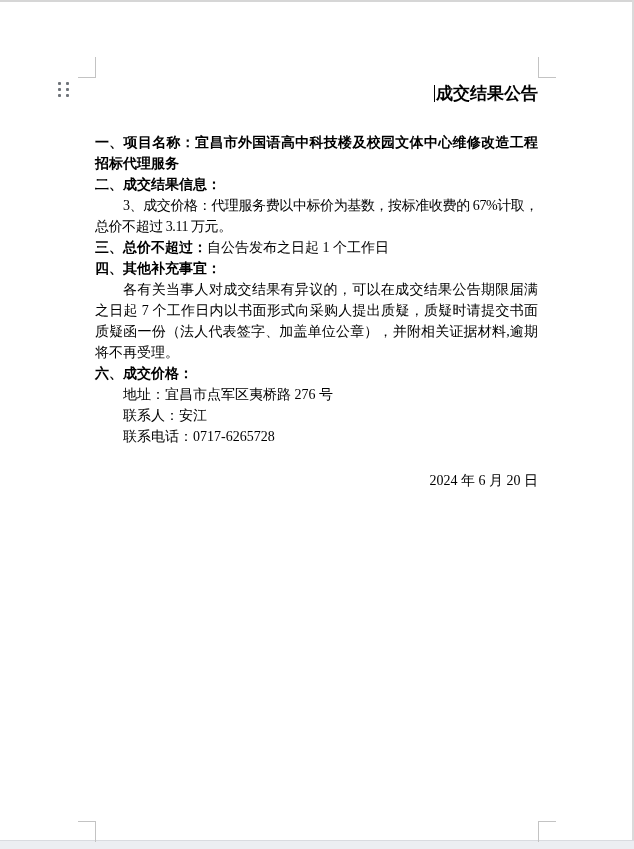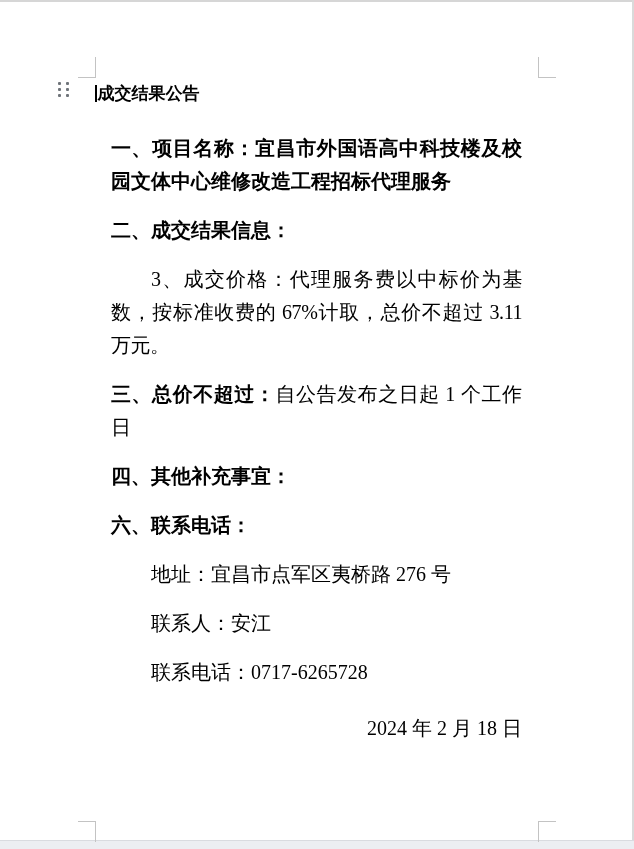--- a/index.html
+++ b/index.html
@@ -36,36 +36,36 @@
   .drag-handle i { display: block; width: 3px; height: 3px; background: #6f747a; border-radius: 1px; }
 
   
   .content { position: absolute; left: 95px; top: 77px; width: 443px; }
 
   .doc-title {
     font-family: "Liberation Sans", "DejaVu Sans", sans-serif;
     font-weight: 700;
     font-size: 17px;
     line-height: 34px;
-    text-align: left;
+    text-align: right;
     white-space: nowrap;
   }
   .caret {
     display: inline-block;
     width: 1.5px; height: 17px;
     background: #000;
     vertical-align: -3px;
     margin-right: 1px;
   }
 
   .bodytext { margin-top: 21px; }
   .bodytext p {
-    margin: 16px;
-    font-size: 20px;
-    line-height: 33px;
+    margin: 0;
+    font-size: 14px;
+    line-height: 21px;
     text-align: justify;
   }
   .indent { text-indent: 2em; }
   .tight  { letter-spacing: -0.45px; }
   .hd {
     font-family: "Liberation Sans", "DejaVu Sans", sans-serif;
     font-weight: 700;
   }
   .bold-all span { font-family: "Liberation Sans", "DejaVu Sans", sans-serif; font-weight: 700; }
 
@@ -106,27 +106,28 @@
     <p><span class="hd">二、成交结果信息：</span></p>
 
 
 
     <p class="indent tight"><span>3、成交价格：代理服务费以中标价为基数，按标准收费的 67%计取，总价不超过 3.11 万元。</span></p>
 
     <p><span class="hd">三、总价不超过：</span><span>自公告发布之日起 1 个工作日</span></p>
 
     <p><span class="hd">四、其他补充事宜：</span></p>
 
+    <p class="indent"><span>各有关当事人对成交结果有异议的，可以在成交结果公告期限届满之日起 7 个工作日内以书面形式向采购人提出质疑，质疑时请提交书面质疑函一份（法人代表签字、加盖单位公章），并附相关证据材料,逾期将不再受理。</span></p>
 
 
-    <p><span class="hd">六、联系电话：</span></p>
+    <p><span class="hd">六、成交价格：</span></p>
 
 
     <p class="indent"><span>地址：宜昌市点军区夷桥路 276 号</span></p>
 
     <p class="indent"><span>联系人：安江</span></p>
 
     <p class="indent"><span>联系电话：0717-6265728</span></p>
 
-    <p class="date-line"><span>2024 年 2 月 18 日</span></p>
+    <p class="date-line"><span>2024 年 6 月 20 日</span></p>
 
   </div>
 </div>
 
 </body></html>

